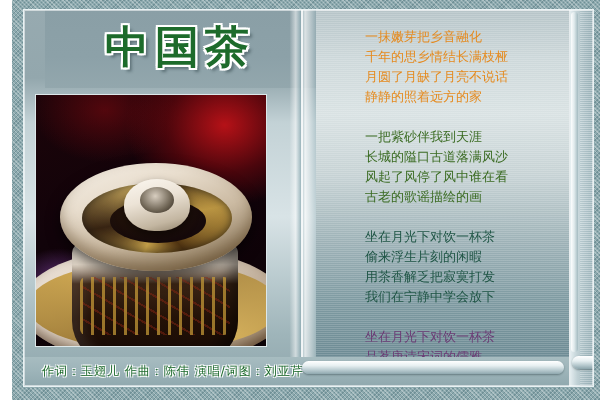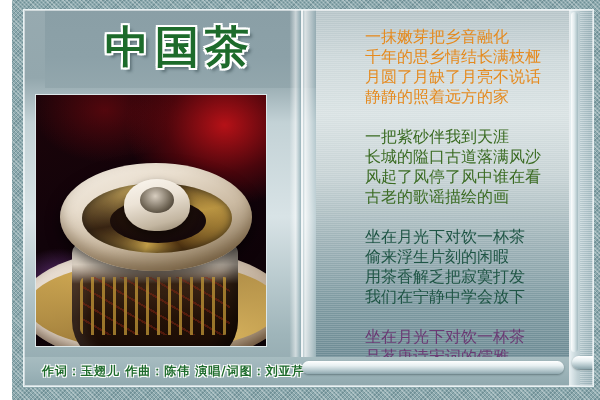--- a/index.html
+++ b/index.html
@@ -146,21 +146,21 @@
     overflow:hidden;
   }
   #lyrics-panel::after{
     content:"";position:absolute;inset:0;
     background-image:repeating-linear-gradient(0deg, rgba(255,255,255,.16) 0 1px, rgba(0,0,0,0) 1px 2px);
     pointer-events:none;
   }
   #lyrics{
     position:relative;z-index:2;
     padding:17px 0 0 49px;
-    font-size:16px;line-height:20px;
+    font-size:13px;line-height:20px;
     font-family:"DejaVu Sans","Liberation Sans",sans-serif;
     white-space:pre-wrap;
   }
   .stanza{margin:0 0 20px 0;}
   .lyric-line{display:block;white-space:nowrap;}
 
   
   #right-strip{
     position:absolute;left:545px;top:0px;width:26px;height:377px;
     background:linear-gradient(90deg,
@@ -182,21 +182,21 @@
     opacity:.9;
   }
 
   
   #credits-bar{
     position:absolute;left:0px;top:347px;width:545px;height:31px;
     background:linear-gradient(180deg,#a7bcc0 0%,#9db4b9 45%,#8ea7ad 100%);
   }
   #credits-text{
     position:absolute;left:18px;top:6px;
-    font-size:12px;font-weight:bold;letter-spacing:1px;
+    font-size:12px;font-weight:normal;letter-spacing:1px;
     color:#1d6b2b;
     text-shadow:
       -1px -1px 0 #ffffff, 1px -1px 0 #ffffff,
       -1px  1px 0 #ffffff, 1px  1px 0 #ffffff;
     white-space:nowrap;
   }
 
   
   #handle-horizontal{
     position:absolute;left:278px;top:351px;width:262px;height:13px;

